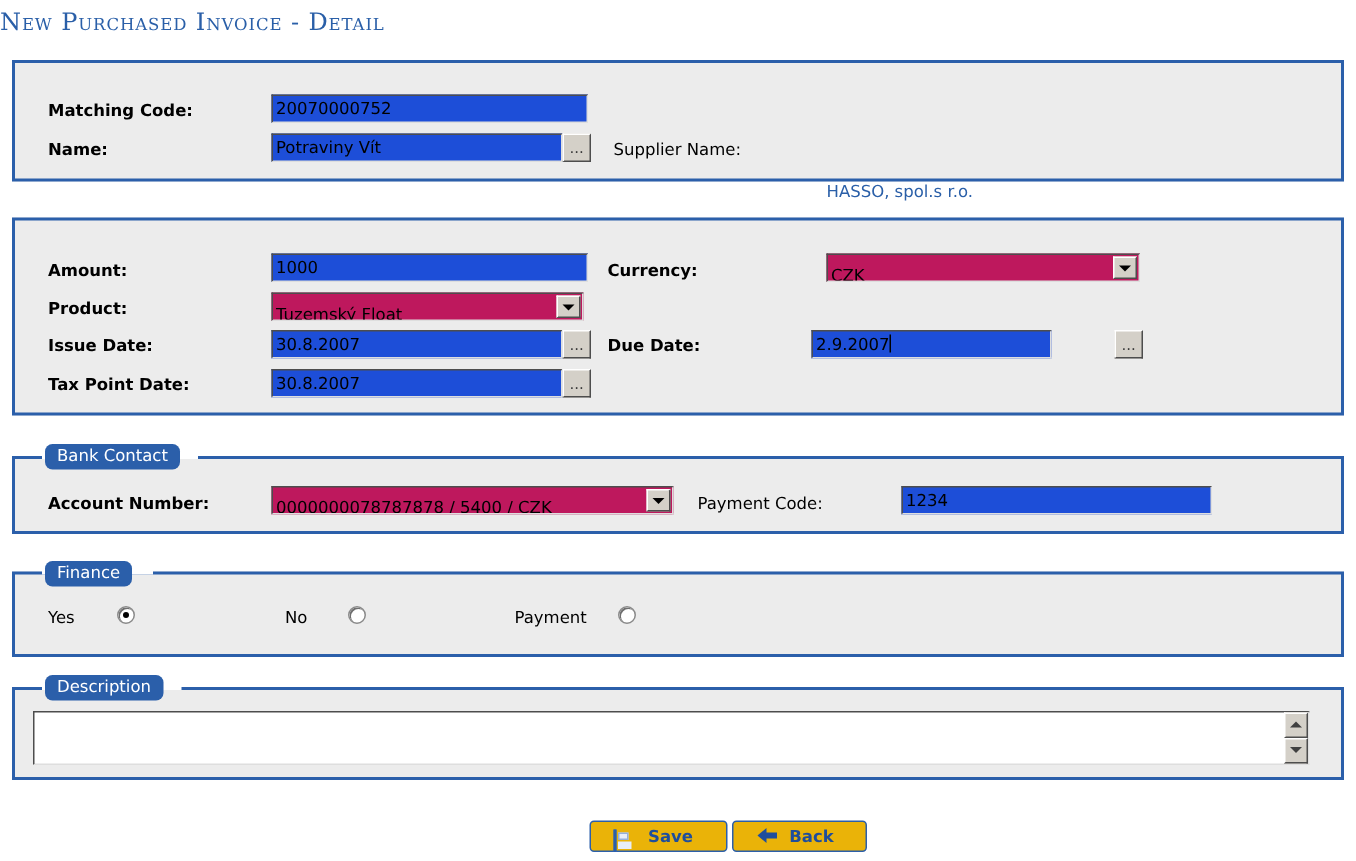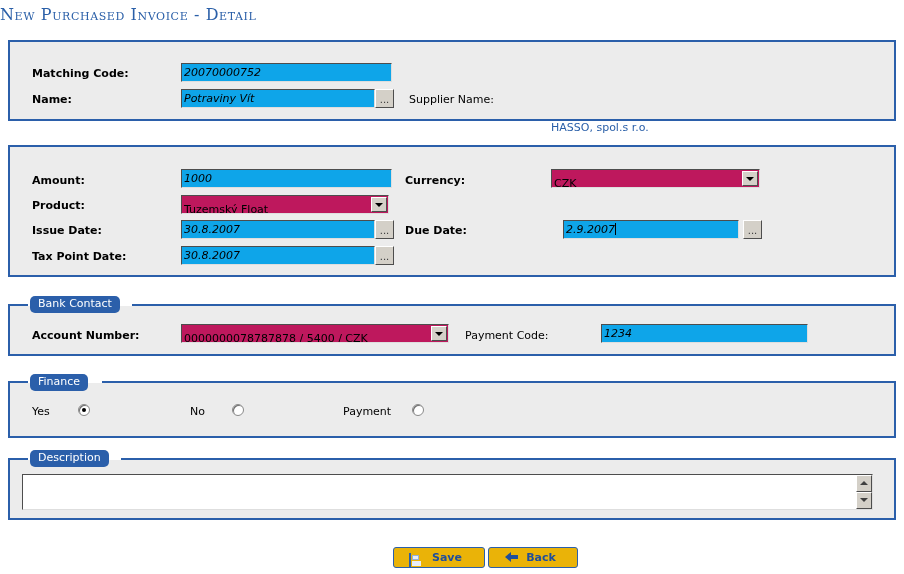--- a/index.html
+++ b/index.html
@@ -82,35 +82,34 @@
     font-size: 11px;
     line-height: 13px;
     white-space: nowrap;
     color: #000000;
   }
   .lbl.b { font-weight: bold; }
 
   
   .tinput {
     position: absolute;
-    background: #0ea5e9;
+    background: #1d4ed8;
     border-top: 1px solid #4d4d4d;
     border-left: 1px solid #4d4d4d;
     border-right: 1px solid #dedede;
     border-bottom: 1px solid #dedede;
     box-sizing: border-box;
     height: 19px;
     font-size: 11px;
     font-family: "DejaVu Sans", "Liberation Sans", sans-serif;
     line-height: 17px;
     padding: 0 2px;
     color: #000000;
     overflow: hidden;
     white-space: nowrap;
-    font-style: italic;
   }
   .tinput .caret {
     display: inline-block;
     width: 1px;
     height: 12px;
     background: #000;
     vertical-align: -2px;
     margin-left: 0px;
   }
 
@@ -346,21 +345,21 @@
   <span class="arrowbtn">
       <span class="tri"></span>
     </span>
 </div>
 
 <div class="lbl b" style="left:32px; top:224px;">Issue Date:</div>
 <div class="tinput" style="left:181px; top:220px; width:194px;">30.8.2007</div>
 <div class="btn3d" style="left:375px; top:220px;">...</div>
 
 <div class="lbl b" style="left:405px; top:224px;">Due Date:</div>
-<div class="tinput" style="left:563px; top:220px; width:176px;"><span>2.9.2007</span><span class="caret"></span></div>
+<div class="tinput" style="left:541px; top:220px; width:160px;"><span>2.9.2007</span><span class="caret"></span></div>
 <div class="btn3d" style="left:743px; top:220px;">...</div>
 
 <div class="lbl b" style="left:32px; top:250px;">Tax Point Date:</div>
 <div class="tinput" style="left:181px; top:246px; width:194px;">30.8.2007</div>
 <div class="btn3d" style="left:375px; top:246px;">...</div>
 
 <div class="fieldset fs-bank"></div>
 <div class="legend-gap" style="left:28px; top:302px; width:104px;"></div>
 <div class="legend lg-bank">Bank Contact</div>
 

